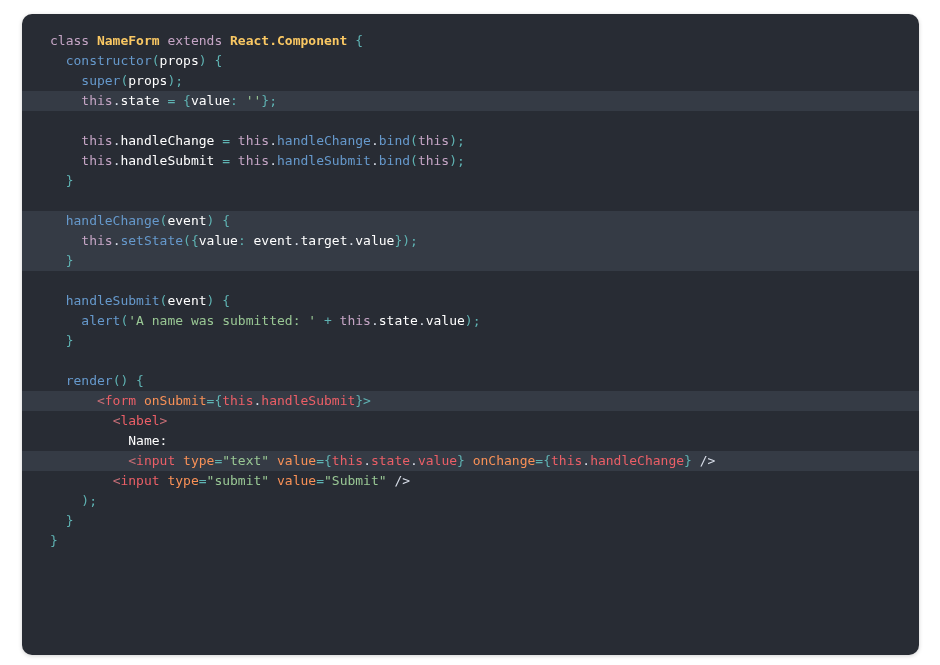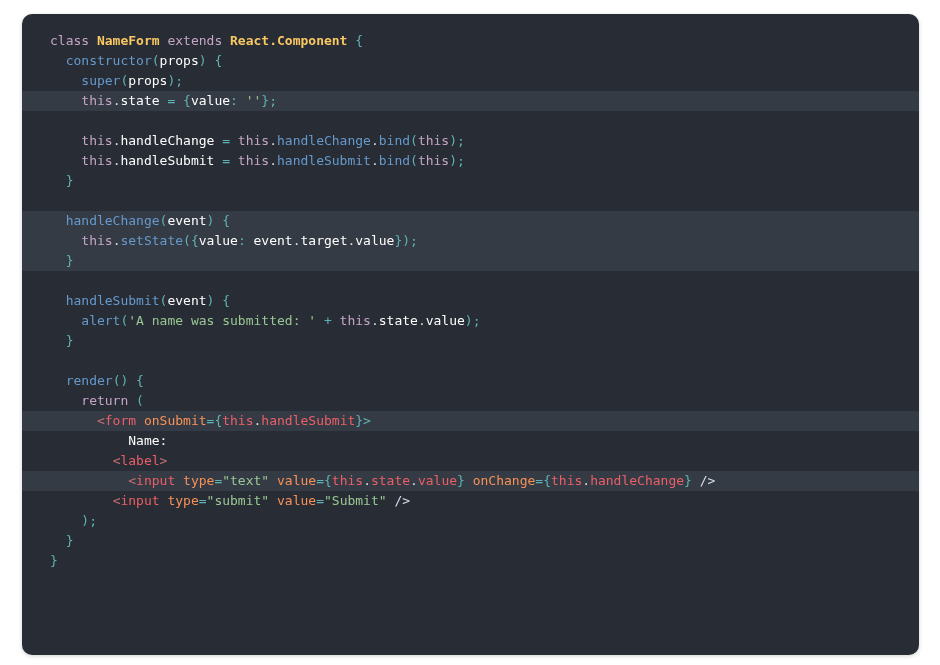--- a/index.html
+++ b/index.html
@@ -46,22 +46,21 @@
     <div class="code-line"></div>
     <div class="code-line hl"><span class="tok-d" style="color: rgb(216, 222, 233);">  </span><span class="tok-f" style="color: rgb(102, 153, 204);">handleChange</span><span class="tok-p" style="color: rgb(95, 179, 179);">(</span><span class="tok-v" style="color: rgb(255, 255, 255);">event</span><span class="tok-p" style="color: rgb(95, 179, 179);">)</span><span class="tok-d" style="color: rgb(216, 222, 233);"> </span><span class="tok-p" style="color: rgb(95, 179, 179);">{</span></div>
     <div class="code-line hl"><span class="tok-d" style="color: rgb(216, 222, 233);">    </span><span class="tok-k" style="color: rgb(197, 165, 197);">this</span><span class="tok-d" style="color: rgb(216, 222, 233);">.</span><span class="tok-f" style="color: rgb(102, 153, 204);">setState</span><span class="tok-p" style="color: rgb(95, 179, 179);">({</span><span class="tok-v" style="color: rgb(255, 255, 255);">value</span><span class="tok-p" style="color: rgb(95, 179, 179);">:</span><span class="tok-d" style="color: rgb(216, 222, 233);"> </span><span class="tok-v" style="color: rgb(255, 255, 255);">event</span><span class="tok-d" style="color: rgb(216, 222, 233);">.</span><span class="tok-v" style="color: rgb(255, 255, 255);">target</span><span class="tok-d" style="color: rgb(216, 222, 233);">.</span><span class="tok-v" style="color: rgb(255, 255, 255);">value</span><span class="tok-p" style="color: rgb(95, 179, 179);">});</span></div>
     <div class="code-line hl"><span class="tok-d" style="color: rgb(216, 222, 233);">  </span><span class="tok-p" style="color: rgb(95, 179, 179);">}</span></div>
     <div class="code-line"></div>
     <div class="code-line"><span class="tok-d" style="color: rgb(216, 222, 233);">  </span><span class="tok-f" style="color: rgb(102, 153, 204);">handleSubmit</span><span class="tok-p" style="color: rgb(95, 179, 179);">(</span><span class="tok-v" style="color: rgb(255, 255, 255);">event</span><span class="tok-p" style="color: rgb(95, 179, 179);">)</span><span class="tok-d" style="color: rgb(216, 222, 233);"> </span><span class="tok-p" style="color: rgb(95, 179, 179);">{</span></div>
     <div class="code-line"><span class="tok-d" style="color: rgb(216, 222, 233);">    </span><span class="tok-f" style="color: rgb(102, 153, 204);">alert</span><span class="tok-p" style="color: rgb(95, 179, 179);">(</span><span class="tok-s" style="color: rgb(153, 199, 148);">'A name was submitted: '</span><span class="tok-d" style="color: rgb(216, 222, 233);"> </span><span class="tok-p" style="color: rgb(95, 179, 179);">+</span><span class="tok-d" style="color: rgb(216, 222, 233);"> </span><span class="tok-k" style="color: rgb(197, 165, 197);">this</span><span class="tok-d" style="color: rgb(216, 222, 233);">.</span><span class="tok-v" style="color: rgb(255, 255, 255);">state</span><span class="tok-d" style="color: rgb(216, 222, 233);">.</span><span class="tok-v" style="color: rgb(255, 255, 255);">value</span><span class="tok-p" style="color: rgb(95, 179, 179);">);</span></div>
     <div class="code-line"><span class="tok-d" style="color: rgb(216, 222, 233);">  </span><span class="tok-p" style="color: rgb(95, 179, 179);">}</span></div>
     <div class="code-line"></div>
     <div class="code-line"><span class="tok-d" style="color: rgb(216, 222, 233);">  </span><span class="tok-f" style="color: rgb(102, 153, 204);">render</span><span class="tok-p" style="color: rgb(95, 179, 179);">()</span><span class="tok-d" style="color: rgb(216, 222, 233);"> </span><span class="tok-p" style="color: rgb(95, 179, 179);">{</span></div>
-    <div class="code-line"><span class="tok-d" style="color: rgb(216, 222, 233);">    </span><span class="tok-k" style="color: rgb(197, 165, 197);">return</span><span class="tok-d" style="color: rgb(216, 222, 233);"> </span><span class="tok-p" style="color: rgb(95, 179, 179);">(</span></div>
     <div class="code-line hl"><span class="tok-d" style="color: rgb(216, 222, 233);">      </span><span class="tok-tb" style="color: rgb(199, 110, 118);">&lt;</span><span class="tok-t" style="color: rgb(236, 95, 103);">form</span><span class="tok-d" style="color: rgb(216, 222, 233);"> </span><span class="tok-a" style="color: rgb(249, 145, 87);">onSubmit</span><span class="tok-p" style="color: rgb(95, 179, 179);">={</span><span class="tok-x" style="color: rgb(236, 95, 103);">this</span><span class="tok-d" style="color: rgb(216, 222, 233);">.</span><span class="tok-x" style="color: rgb(236, 95, 103);">handleSubmit</span><span class="tok-p" style="color: rgb(95, 179, 179);">}&gt;</span></div>
+    <div class="code-line"><span class="tok-d" style="color: rgb(216, 222, 233);">        </span><span class="tok-tb" style="color: rgb(199, 110, 118);">&lt;</span><span class="tok-t" style="color: rgb(236, 95, 103);">label</span><span class="tok-tb" style="color: rgb(199, 110, 118);">&gt;</span></div>
     <div class="code-line"><span class="tok-d" style="color: rgb(216, 222, 233);">          </span><span class="tok-v" style="color: rgb(255, 255, 255);">Name:</span></div>
-    <div class="code-line"><span class="tok-d" style="color: rgb(216, 222, 233);">        </span><span class="tok-tb" style="color: rgb(199, 110, 118);">&lt;</span><span class="tok-t" style="color: rgb(236, 95, 103);">label</span><span class="tok-tb" style="color: rgb(199, 110, 118);">&gt;</span></div>
     <div class="code-line hl"><span class="tok-d" style="color: rgb(216, 222, 233);">          </span><span class="tok-tb" style="color: rgb(199, 110, 118);">&lt;</span><span class="tok-t" style="color: rgb(236, 95, 103);">input</span><span class="tok-d" style="color: rgb(216, 222, 233);"> </span><span class="tok-a" style="color: rgb(249, 145, 87);">type</span><span class="tok-p" style="color: rgb(95, 179, 179);">=</span><span class="tok-s" style="color: rgb(153, 199, 148);">"text"</span><span class="tok-d" style="color: rgb(216, 222, 233);"> </span><span class="tok-a" style="color: rgb(249, 145, 87);">value</span><span class="tok-p" style="color: rgb(95, 179, 179);">={</span><span class="tok-x" style="color: rgb(236, 95, 103);">this</span><span class="tok-d" style="color: rgb(216, 222, 233);">.</span><span class="tok-x" style="color: rgb(236, 95, 103);">state</span><span class="tok-d" style="color: rgb(216, 222, 233);">.</span><span class="tok-x" style="color: rgb(236, 95, 103);">value</span><span class="tok-p" style="color: rgb(95, 179, 179);">}</span><span class="tok-d" style="color: rgb(216, 222, 233);"> </span><span class="tok-a" style="color: rgb(249, 145, 87);">onChange</span><span class="tok-p" style="color: rgb(95, 179, 179);">={</span><span class="tok-x" style="color: rgb(236, 95, 103);">this</span><span class="tok-d" style="color: rgb(216, 222, 233);">.</span><span class="tok-x" style="color: rgb(236, 95, 103);">handleChange</span><span class="tok-p" style="color: rgb(95, 179, 179);">}</span><span class="tok-d" style="color: rgb(216, 222, 233);"> /&gt;</span></div>
     <div class="code-line"><span class="tok-d" style="color: rgb(216, 222, 233);">        </span><span class="tok-tb" style="color: rgb(199, 110, 118);">&lt;</span><span class="tok-t" style="color: rgb(236, 95, 103);">input</span><span class="tok-d" style="color: rgb(216, 222, 233);"> </span><span class="tok-a" style="color: rgb(249, 145, 87);">type</span><span class="tok-p" style="color: rgb(95, 179, 179);">=</span><span class="tok-s" style="color: rgb(153, 199, 148);">"submit"</span><span class="tok-d" style="color: rgb(216, 222, 233);"> </span><span class="tok-a" style="color: rgb(249, 145, 87);">value</span><span class="tok-p" style="color: rgb(95, 179, 179);">=</span><span class="tok-s" style="color: rgb(153, 199, 148);">"Submit"</span><span class="tok-d" style="color: rgb(216, 222, 233);"> /&gt;</span></div>
     <div class="code-line"><span class="tok-d" style="color: rgb(216, 222, 233);">    </span><span class="tok-p" style="color: rgb(95, 179, 179);">);</span></div>
     <div class="code-line"><span class="tok-d" style="color: rgb(216, 222, 233);">  </span><span class="tok-p" style="color: rgb(95, 179, 179);">}</span></div>
     <div class="code-line"><span class="tok-p" style="color: rgb(95, 179, 179);">}</span></div>
   </div>
 
 </body></html>

